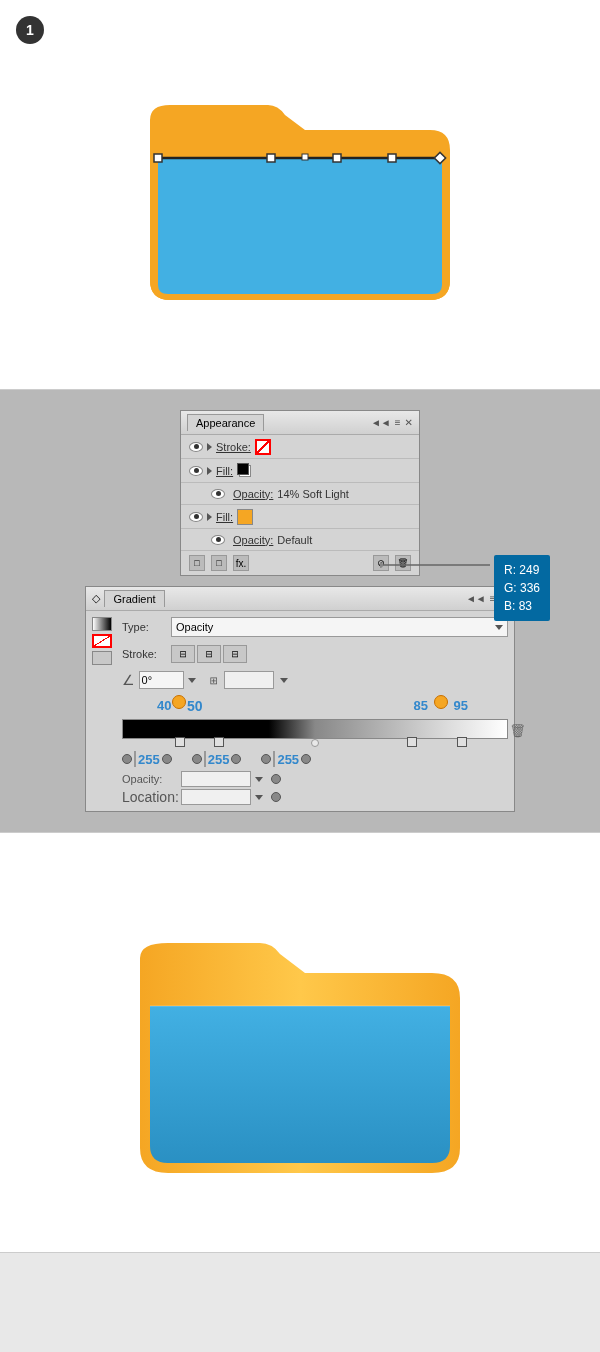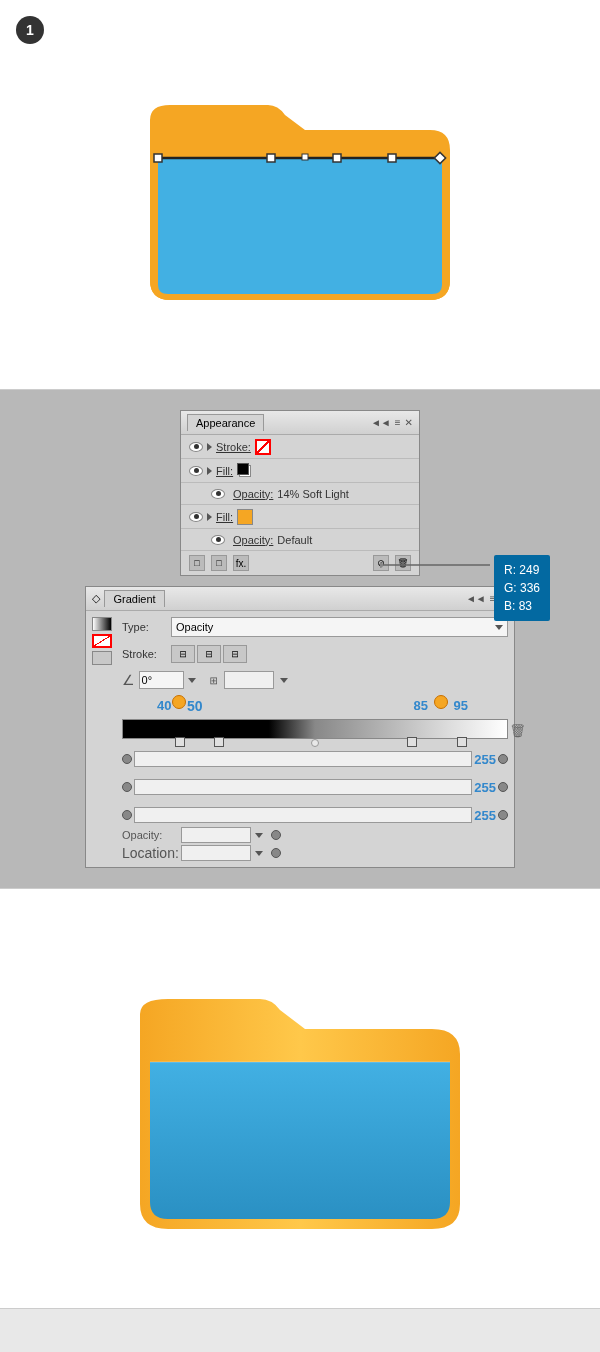--- a/index.html
+++ b/index.html
@@ -528,21 +528,21 @@
               <div style="position:absolute; bottom:0; left: 25%; width:10px; height:10px; background:#e0e0e0; border:1px solid #555; transform:translateX(-50%);"></div>
               <div style="position:absolute; bottom:0; left: 50%; width:8px; height:8px; background:#e8e8e8; border:1px solid #999; transform:translateX(-50%); border-radius:50%;"></div>
               <div style="position:absolute; bottom:0; left: 75%; width:10px; height:10px; background:#e0e0e0; border:1px solid #555; transform:translateX(-50%);"></div>
               <div style="position:absolute; bottom:0; left: 88%; width:10px; height:10px; background:#e0e0e0; border:1px solid #555; transform:translateX(-50%);"></div>
 
               <div style="position:absolute; right:-18px; top:4px; font-size:13px; color:#666;">🗑</div>
             </div>
 
             <div style="display: flex; gap: 4px; margin-top: 4px;">
 
-              <div style="flex:1; display:flex; flex-direction:column; gap:12px;">
+              <div style="flex:1; display:flex; flex-direction:row; gap:20px;">
                 <div style="display:flex; align-items:center; gap:2px;">
                   <div style="width:10px; height:10px; border-radius:50%; background:#888; border:1px solid #555;"></div>
                   <div style="flex:1; height:16px; background:#f0f0f0; border:1px solid #999; text-align:center; font-size:11px; line-height:16px;"></div>
                   <span style="font-size:13px; font-weight:bold; color:#3388cc;">255</span>
                   <div style="width:10px; height:10px; border-radius:50%; background:#888; border:1px solid #555;"></div>
                 </div>
                 <div style="display:flex; align-items:center; gap:2px;">
                   <div style="width:10px; height:10px; border-radius:50%; background:#888; border:1px solid #555;"></div>
                   <div style="flex:1; height:16px; background:#f0f0f0; border:1px solid #999; text-align:center; font-size:11px; line-height:16px;"></div>
                   <span style="font-size:13px; font-weight:bold; color:#3388cc;">255</span>

